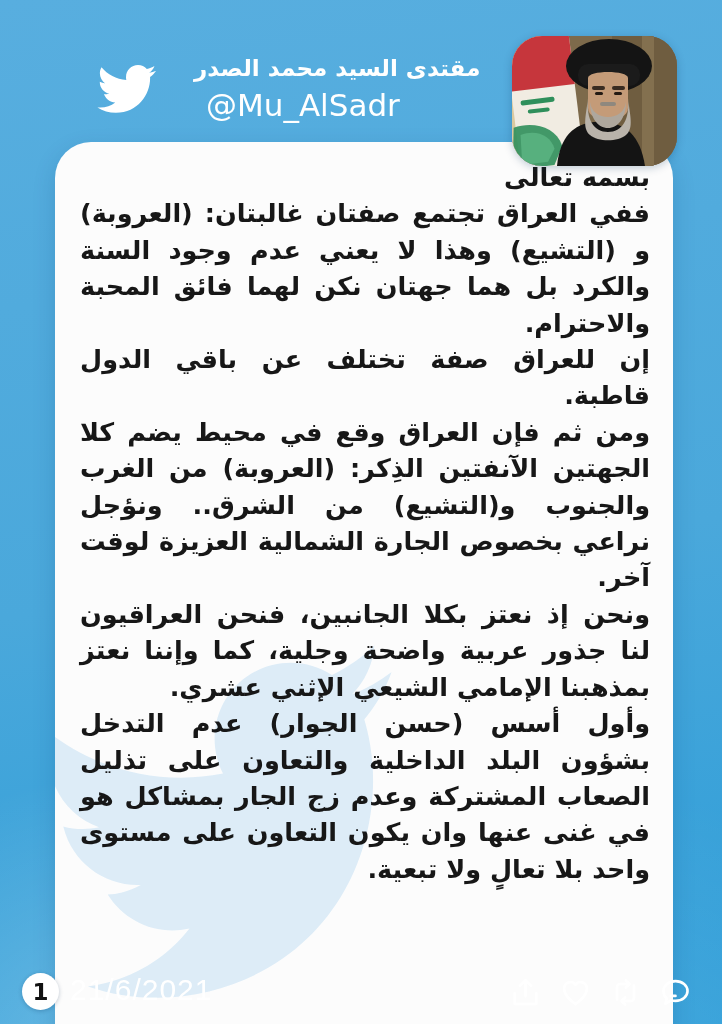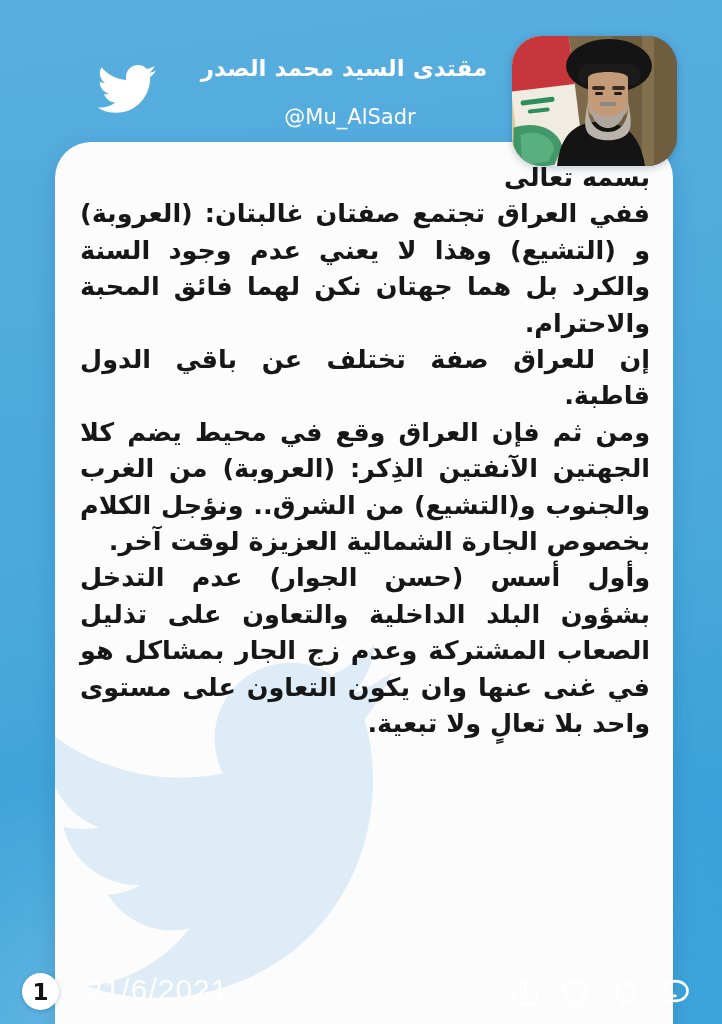--- a/index.html
+++ b/index.html
@@ -12,25 +12,25 @@
       radial-gradient(circle 620px at 560px 1210px, rgba(255,255,255,.16), rgba(255,255,255,0) 70%),
       linear-gradient(172deg, #58AEDF 0%, #4AA8DB 55%, #2D9DD8 100%);
   }
 
   
   .twitter-logo{ position:absolute; left:88px; top:58px; width:76px; height:62px; }
   .twitter-logo svg{ width:100%; height:100%; display:block; }
 
   .user-block{
     position:absolute; right:228px; top:52px; width:300px;
-    text-align:center; color:#FFFFFF; direction:rtl;
+    text-align:left; color:#FFFFFF; direction:rtl;
   }
   .display-name{ font-size:23px; font-weight:700; letter-spacing:0; line-height:32px; }
-  .user-handle{ font-size:21px; font-weight:400; direction:ltr; line-height:34px;
-                margin-top:16px; margin-left:12px; }
+  .user-handle{ font-size:31px; font-weight:400; direction:ltr; line-height:34px;
+                margin-top:4px; margin-left:12px; }
 
   .avatar{
     position:absolute; left:512px; top:36px; width:165px; height:130px;
     border-radius:30px; overflow:hidden; z-index:5;
     box-shadow:0 2px 8px rgba(0,50,90,.25);
     background:#7d6a4d;
   }
   .avatar svg{ width:100%; height:100%; display:block; }
 
   
@@ -61,21 +61,21 @@
     position:absolute; left:0; top:966px; width:722px; height:58px;
   }
   .page-badge{
     position:absolute; left:22px; top:7px; width:37px; height:37px;
     background:#FFFFFF; border-radius:50%;
     color:#111; font-size:23px; font-weight:700;
     display:flex; align-items:center; justify-content:center;
     box-shadow:0 1px 4px rgba(0,40,80,.25);
   }
   .tweet-date{
-    position:absolute; left:86px; top:7px;
+    position:absolute; left:70px; top:7px;
     color:#FFFFFF; font-size:30px; font-weight:400;
     font-family:"Liberation Sans", sans-serif; letter-spacing:1px;
   }
   .actions{
     position:absolute; right:28px; top:8px;
     display:flex; flex-direction:row; gap:13px; align-items:center;
   }
   .action-btn{ width:37px; height:37px; display:block; cursor:pointer;
                background:none; border:none; padding:0; }
   .action-btn svg{ width:100%; height:100%; display:block;
@@ -134,21 +134,22 @@
 <div class="card">
   <div class="card-watermark">
     <svg viewBox="0 0 24 24">
         <path fill="#D8EAF7" d="M23.643 4.937c-.835.37-1.732.62-2.675.733.962-.576 1.7-1.49 2.048-2.578-.9.534-1.897.922-2.958 1.13-.85-.904-2.06-1.47-3.4-1.47-2.572 0-4.658 2.086-4.658 4.66 0 .364.042.718.12 1.06-3.873-.195-7.304-2.05-9.602-4.868-.4.69-.63 1.49-.63 2.342 0 1.616.823 3.043 2.072 3.878-.764-.025-1.482-.234-2.11-.583v.06c0 2.257 1.605 4.14 3.737 4.568-.392.106-.803.162-1.227.162-.3 0-.593-.028-.877-.082.593 1.85 2.313 3.198 4.352 3.234-1.595 1.25-3.604 1.995-5.786 1.995-.376 0-.747-.022-1.112-.065 2.062 1.323 4.51 2.093 7.14 2.093 8.57 0 13.255-7.098 13.255-13.254 0-.2-.005-.402-.014-.602.91-.658 1.7-1.477 2.323-2.41z"></path>
       </svg>
   </div>
   <div class="tweet-text">
     <p class="basmala">بسمه تعالى</p>
     <p>ففي العراق تجتمع صفتان غالبتان: (العروبة) و (التشيع) وهذا لا يعني عدم وجود السنة والكرد بل هما جهتان نكن لهما فائق المحبة والاحترام.</p>
     <p>إن للعراق صفة تختلف عن باقي الدول قاطبة.</p>
-    <p>ومن ثم فإن العراق وقع في محيط يضم كلا الجهتين الآنفتين الذِكر: (العروبة) من الغرب والجنوب و(التشيع) من الشرق.. ونؤجل الكلام بخصوص الجارة الشمالية العزيزة لوقت آخر.</p>
+    <p>ومن ثم فإن العراق وقع في محيط يضم كلا الجهتين الآنفتين الذِكر: (العروبة) من الغرب والجنوب و(التشيع) من الشرق.. ونؤجل نراعي بخصوص الجارة الشمالية العزيزة لوقت آخر.</p>
+    <p>ونحن إذ نعتز بكلا الجانبين، فنحن العراقيون لنا جذور عربية واضحة وجلية، كما وإننا نعتز بمذهبنا الإمامي الشيعي الإثني عشري.</p>
     <p>وأول أسس (حسن الجوار) عدم التدخل بشؤون البلد الداخلية والتعاون على تذليل الصعاب المشتركة وعدم زج الجار بمشاكل هو في غنى عنها وان يكون التعاون على مستوى واحد بلا تعالٍ ولا تبعية.</p>
   </div>
 </div>
 
 <div class="footer">
   <div class="page-badge">1</div>
   <div class="tweet-date">21/6/2021</div>
   <div class="actions">
     <button class="action-btn" aria-label="share">
       <svg viewBox="0 0 24 24">

